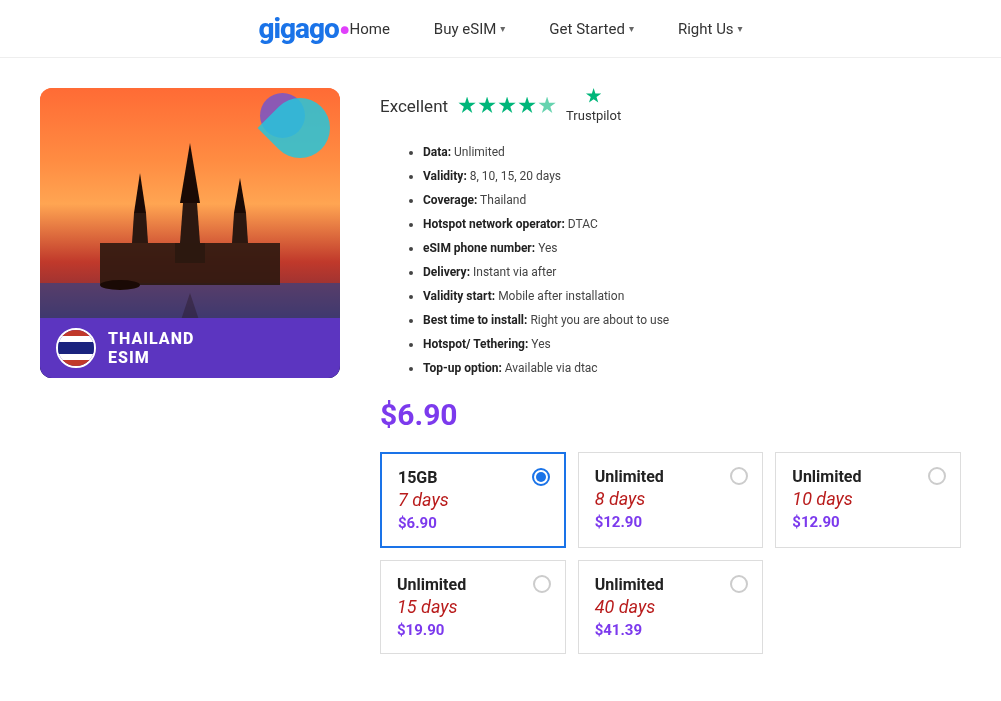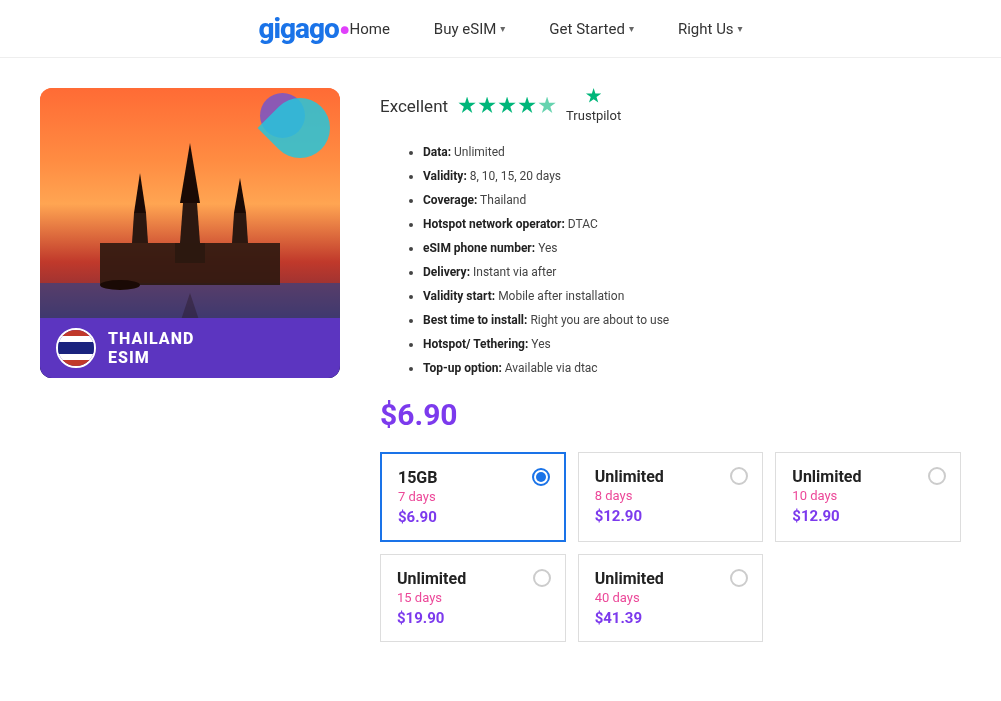--- a/index.html
+++ b/index.html
@@ -208,23 +208,24 @@
       border-color: #1a73e8;
       border-width: 2px;
     }
     .plan-card .plan-name {
       font-size: 16px;
       font-weight: 700;
       color: #222;
       margin-bottom: 2px;
     }
     .plan-card .plan-days {
-      font-size: 13px;
-      color: #ec4899;
+      font-size: 18px;
+      color: #b91c1c;
       margin-bottom: 4px;
+      font-style: italic;
     }
     .plan-card .plan-price {
       font-size: 15px;
       font-weight: 700;
       color: #7c3aed;
     }
     .plan-radio {
       position: absolute;
       top: 14px;
       right: 14px;

